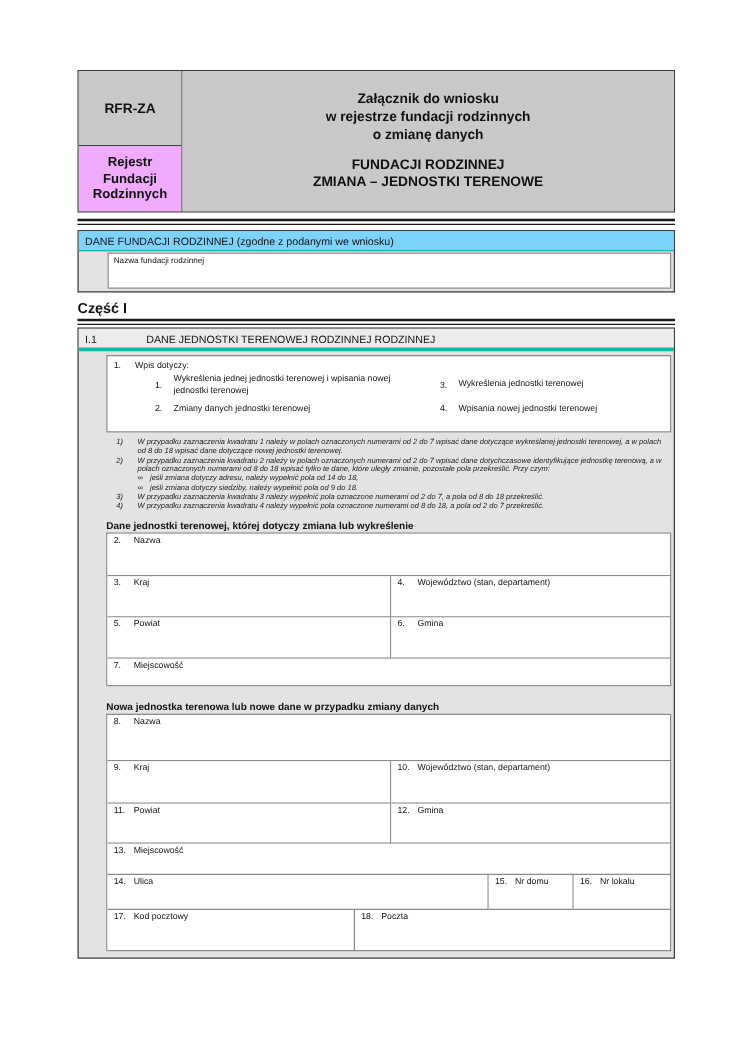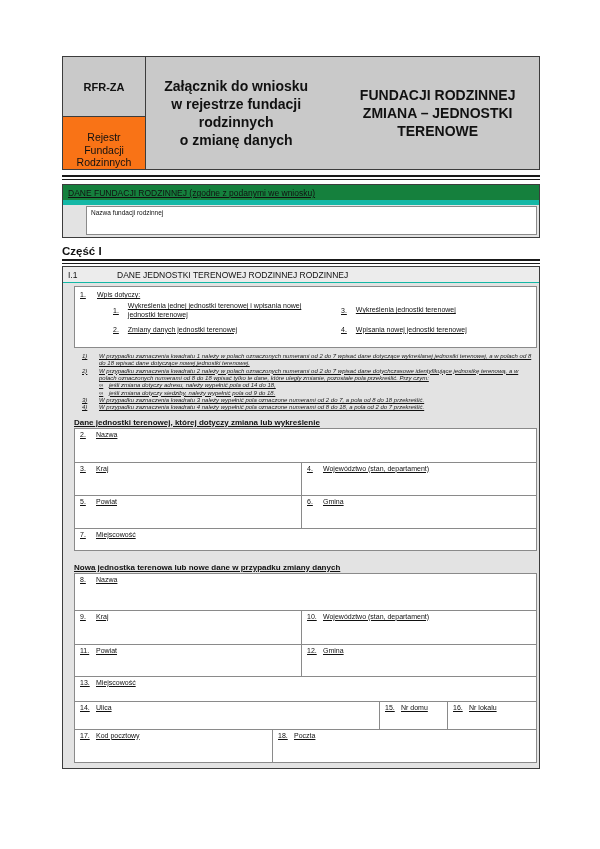--- a/index.html
+++ b/index.html
@@ -5,41 +5,41 @@
   html,body{margin:0;padding:0;background:#fff;}
   .page{position:relative;width:600px;height:849px;background:#ffffff;
         font-family:"Liberation Sans",sans-serif;color:#111;overflow:hidden;padding-left:37px;}
   .content{position:absolute;left:62px;top:56px;width:478px;}
 
   
   .hdr{display:flex;border:1px solid #3c3c3c;height:114px;box-sizing:border-box;}
   .hdr-left{width:83px;border-right:1px solid #3c3c3c;display:flex;flex-direction:column;box-sizing:border-box;}
   .hdr-code{height:60px;background:#c9c9c9;border-bottom:1px solid #3c3c3c;display:flex;align-items:center;justify-content:center;
             font-weight:bold;font-size:11px;box-sizing:border-box;}
-  .hdr-reg{flex:1;background:#f97316;display:flex;flex-direction:column;align-items:center;justify-content:flex-end;
-           font-weight:normal;font-size:10.5px;line-height:1.2;text-align:center;}
-  .hdr-right{flex:1;background:#c9c9c9;display:flex;flex-direction:row;align-items:center;justify-content:center;
-             text-align:center;font-weight:bold;font-size:14px;line-height:1.3;gap:10px;}
+  .hdr-reg{flex:1;background:#f0abfc;display:flex;flex-direction:column;align-items:center;justify-content:center;
+           font-weight:bold;font-size:10.5px;line-height:1.2;text-align:center;}
+  .hdr-right{flex:1;background:#c9c9c9;display:flex;flex-direction:column;align-items:center;justify-content:center;
+             text-align:center;font-weight:bold;font-size:11px;line-height:1.3;gap:10px;}
 
   .dblrule{border-top:2px solid #1a1a1a;border-bottom:1px solid #1a1a1a;height:2px;}
   .rule1{margin-top:5px;}
 
   
   .fsec{margin-top:4px;border:1px solid #3c3c3c;background:#e3e3e3;}
-  .secbar{background:#15803d;border-bottom:5px solid #14b8a6;font-size:8.5px;padding:3px 5px 2px 5px;text-decoration:underline;}
+  .secbar{background:#7dd3fc;border-bottom:1px solid #14b8a6;font-size:8.5px;padding:3px 5px 2px 5px;}
   .fsec-body{padding:1px 2px 2px 23px;}
   .namebox{background:#fff;border:1px solid #8a8a8a;height:29px;box-sizing:border-box;font-size:6.5px;padding:2px 4px;}
 
   .part{margin-top:7px;font-weight:bold;font-size:11.5px;padding-bottom:2px;}
 
   
   .sec1{margin-top:2px;border:1px solid #3c3c3c;background:#e3e3e3;padding-bottom:5px;}
-  .sec1bar{background:#ececec;border-bottom:1px solid #14b8a6;font-size:8.5px;padding:3px 5px 2px 5px;display:flex;}
+  .sec1bar{background:#ececec;border-bottom:3px solid #14b8a6;font-size:8.5px;padding:3px 5px 2px 5px;display:flex;}
   .sec1-no{width:49px;flex:none;}
-  .inner{margin:3px 2px 0 11px;text-decoration:underline;}
+  .inner{margin:3px 2px 0 22px;}
 
   .wpis{background:#fff;border:1px solid #8a8a8a;height:62px;box-sizing:border-box;font-size:7px;padding:4px 5px 0 5px;}
   .wpis-head{display:flex;}
   .wpis-head .fno{width:17px;flex:none;}
   .opts{display:grid;grid-template-columns:228px 1fr;padding-left:33px;margin-top:4px;row-gap:6px;align-items:center;}
   .opt{display:flex;gap:9px;align-items:center;}
   .opt .ono{flex:none;}
   .opt .olab{max-width:198px;line-height:1.25;}
 
   .fnotes{margin:5px 0 2px 8px;font-size:6px;font-style:italic;line-height:1.22;color:#222;}

